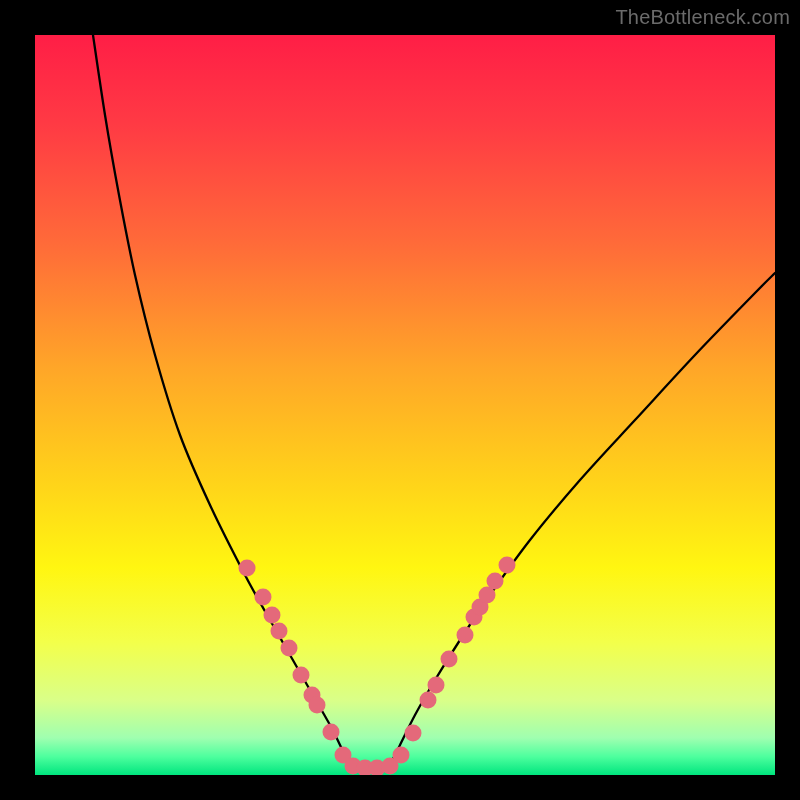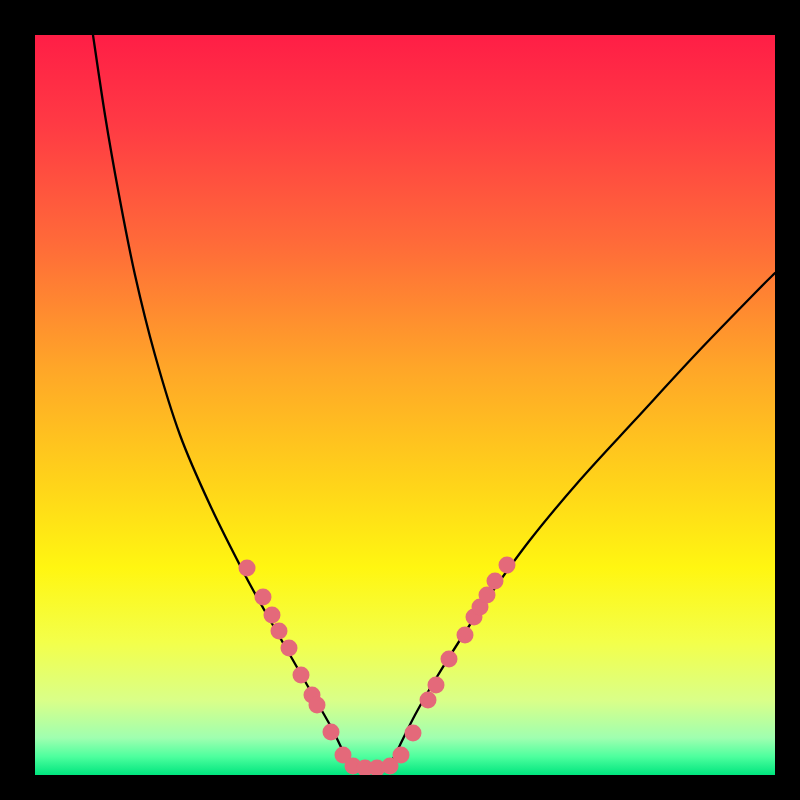--- a/index.html
+++ b/index.html
@@ -36,20 +36,21 @@
     overflow: hidden;
   }
   .plot svg {
     display: block;
   }
 </style>
 </head>
 <body>
 
 <div class="stage">
+  <div class="watermark">TheBottleneck.com</div>
   <div class="plot">
     <svg id="plot-svg" viewBox="0 0 740 740" width="740" height="740">
       <defs>
         <linearGradient id="bg-grad" x1="0" y1="0" x2="0" y2="1">
             <stop offset="0%" stop-color="#ff1e46"></stop>
             <stop offset="12%" stop-color="#ff3a44"></stop>
             <stop offset="28.000000000000004%" stop-color="#ff6a39"></stop>
             <stop offset="45%" stop-color="#ffa628"></stop>
             <stop offset="60%" stop-color="#ffd21a"></stop>
             <stop offset="72%" stop-color="#fff611"></stop>

